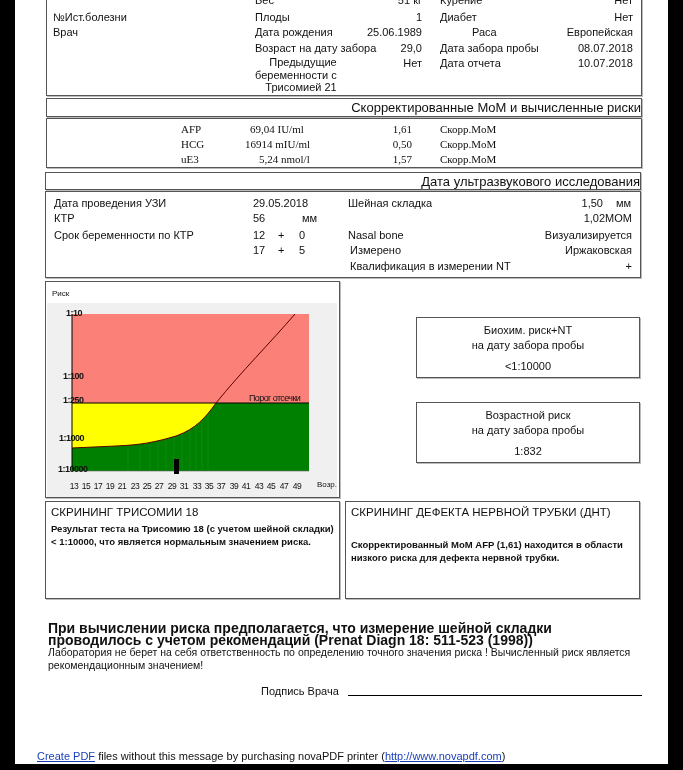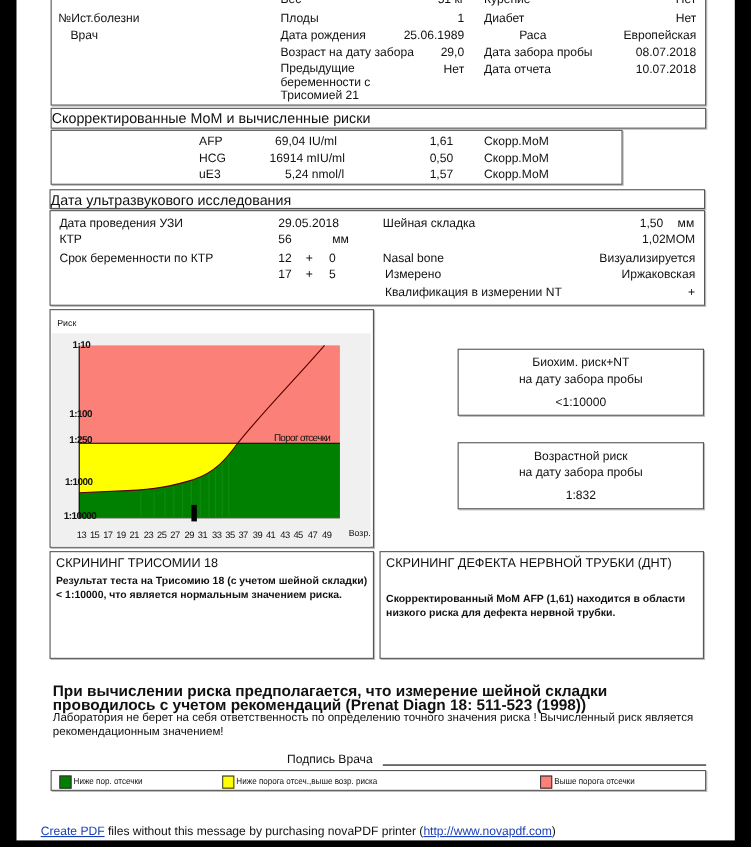--- a/index.html
+++ b/index.html
@@ -6,69 +6,69 @@
   body {
     width: 683px; height: 770px; background: #000; position: relative; overflow: hidden;
     font-family: "Liberation Sans", sans-serif; color: #111;
   }
   .page { position: absolute; left: 15px; top: 0; width: 653px; height: 764px; background: #fff; }
   .abs { position: absolute; }
   .box { position: absolute; border: 1px solid #555; box-shadow: 1px 1px 0 #bbb; background: #fff; box-sizing: border-box; }
   .t11 { font-size: 11px; line-height: 15px; white-space: nowrap; }
   .r { text-align: right; }
   .c { text-align: center; }
-  .hdr { font-size: 13px; line-height: 17px; text-align: left; }
+  .hdr { font-size: 13px; line-height: 17px; text-align: right; }
   .bold { font-weight: bold; }
   .legend-sw { display: inline-block; width: 10px; height: 10px; border: 1px solid #333; vertical-align: middle; margin-right: 2px; }
   .legend-item { position: absolute; top: 4px; font-size: 8px; line-height: 12px; white-space: nowrap; transform: scaleX(0.92); transform-origin: left; }
   a { color: #1a3fb8; text-decoration: underline; }
 </style>
 </head>
 <body>
 
 <div class="page">
 
   <div class="box" style="left:31px; top:-4px; width:596px; height:100px;">
     <div class="abs t11" style="left:6px; top:13px;">№Ист.болезни</div>
-    <div class="abs t11" style="left:6px; top:28px;margin-left:11px;">Врач</div>
+    <div class="abs t11" style="left:6px; top:28px;">Врач</div>
 
     <div class="abs t11" style="left:208px; top:-4px;">Вес</div>
     <div class="abs t11 r" style="left:300px; width:75px; top:-4px;"><span>51</span> <span>кг</span></div>
 
     <div class="abs t11" style="left:208px; top:13px;">Плоды</div>
     <div class="abs t11 r" style="left:300px; width:75px; top:13px;">1</div>
 
     <div class="abs t11" style="left:208px; top:28px;">Дата рождения</div>
     <div class="abs t11 r" style="left:300px; width:75px; top:28px;">25.06.1989</div>
 
     <div class="abs t11" style="left:208px; top:44px;">Возраст на дату забора</div>
     <div class="abs t11 r" style="left:300px; width:75px; top:44px;">29,0</div>
 
-    <div class="abs t11" style="left:208px; top:59px; line-height:12.5px;">
+    <div class="abs t11" style="left:208px; top:59px; line-height:12.5px;text-align:right;">
       <div>Предыдущие</div>
       <div>беременности с</div>
       <div>Трисомией 21</div>
     </div>
     <div class="abs t11 r" style="left:300px; width:75px; top:59px;">Нет</div>
 
     <div class="abs t11" style="left:393px; top:-4px;">Курение</div>
     <div class="abs t11 r" style="left:480px; width:106px; top:-4px;">Нет</div>
     <div class="abs t11" style="left:393px; top:13px;">Диабет</div>
     <div class="abs t11 r" style="left:480px; width:106px; top:13px;">Нет</div>
     <div class="abs t11" style="left:393px; top:28px;padding-left:32px;">Раса</div>
     <div class="abs t11 r" style="left:480px; width:106px; top:28px;">Европейская</div>
     <div class="abs t11" style="left:393px; top:44px;">Дата забора пробы</div>
     <div class="abs t11 r" style="left:480px; width:106px; top:44px;">08.07.2018</div>
     <div class="abs t11" style="left:393px; top:59px;">Дата отчета</div>
     <div class="abs t11 r" style="left:480px; width:106px; top:59px;">10.07.2018</div>
   </div>
 
   <div class="box hdr" style="left:31px; top:98px; width:596px; height:19px;">Скорректированные МоМ и вычисленные риски</div>
 
-  <div class="box" style="left:31px; top:118px; width:520px; height:50px;">
+  <div class="box" style="left:31px; top:118px; width:596px; height:50px;font-family:Liberation Serif, serif;">
     <div class="abs t11" style="left:134px; top:3px;">AFP</div>
     <div class="abs t11" style="left:203px; top:3px;">69,04 IU/ml</div>
     <div class="abs t11 r" style="left:325px; width:40px; top:3px;">1,61</div>
     <div class="abs t11" style="left:393px; top:3px;">Скорр.МоМ</div>
 
     <div class="abs t11" style="left:134px; top:18px;">HCG</div>
     <div class="abs t11" style="left:198px; top:18px;">16914 mIU/ml</div>
     <div class="abs t11 r" style="left:325px; width:40px; top:18px;">0,50</div>
     <div class="abs t11" style="left:393px; top:18px;">Скорр.МоМ</div>
 
@@ -203,22 +203,17 @@
     <div style="font-size:11.5px; line-height:15px;">СКРИНИНГ ДЕФЕКТА НЕРВНОЙ ТРУБКИ (ДНТ)</div>
     <div class="bold" style="font-size:9.5px; line-height:13px; margin-top:18px;">Скорректированный МоМ AFP (1,61) находится в области низкого риска для дефекта нервной трубки.</div>
   </div>
 
   <div class="abs bold" style="left:33px; top:622px; width:592px; font-size:14px; line-height:12px;">При вычислении риска предполагается, что измерение шейной складки проводилось с учетом рекомендаций (Prenat Diagn 18: 511-523 (1998))</div>
   <div class="abs" style="left:33px; top:646px; width:592px; font-size:10.5px; line-height:13px;">Лаборатория не берет на себя ответственность по определению точного значения риска ! Вычисленный риск является рекомендационным значением!</div>
 
   <div class="abs t11" style="left:246px; top:684px;">Подпись Врача</div>
   <div class="abs" style="left:333px; top:695px; width:294px; border-bottom:1px solid #000;"></div>
 
-  <div class="box" style="left:31px; top:700px; width:596px; height:19px;">
-    <div class="legend-item" style="left:7px;"><span class="legend-sw" style="background:#008000;"></span><span>Ниже пор. отсечки</span></div>
-    <div class="legend-item" style="left:155px;"><span class="legend-sw" style="background:#ffff00;"></span><span>Ниже порога отсеч.,выше возр. риска</span></div>
-    <div class="legend-item" style="left:444px;"><span class="legend-sw" style="background:#fa8078;"></span><span>Выше порога отсечки</span></div>
-  </div>
 
   <div class="abs t11" style="left:22px; top:749px;">
     <a>Create PDF</a><span> files without this message by purchasing novaPDF printer (</span><a>http://www.novapdf.com</a><span>)</span>
   </div>
 </div>
 
 </body></html>

